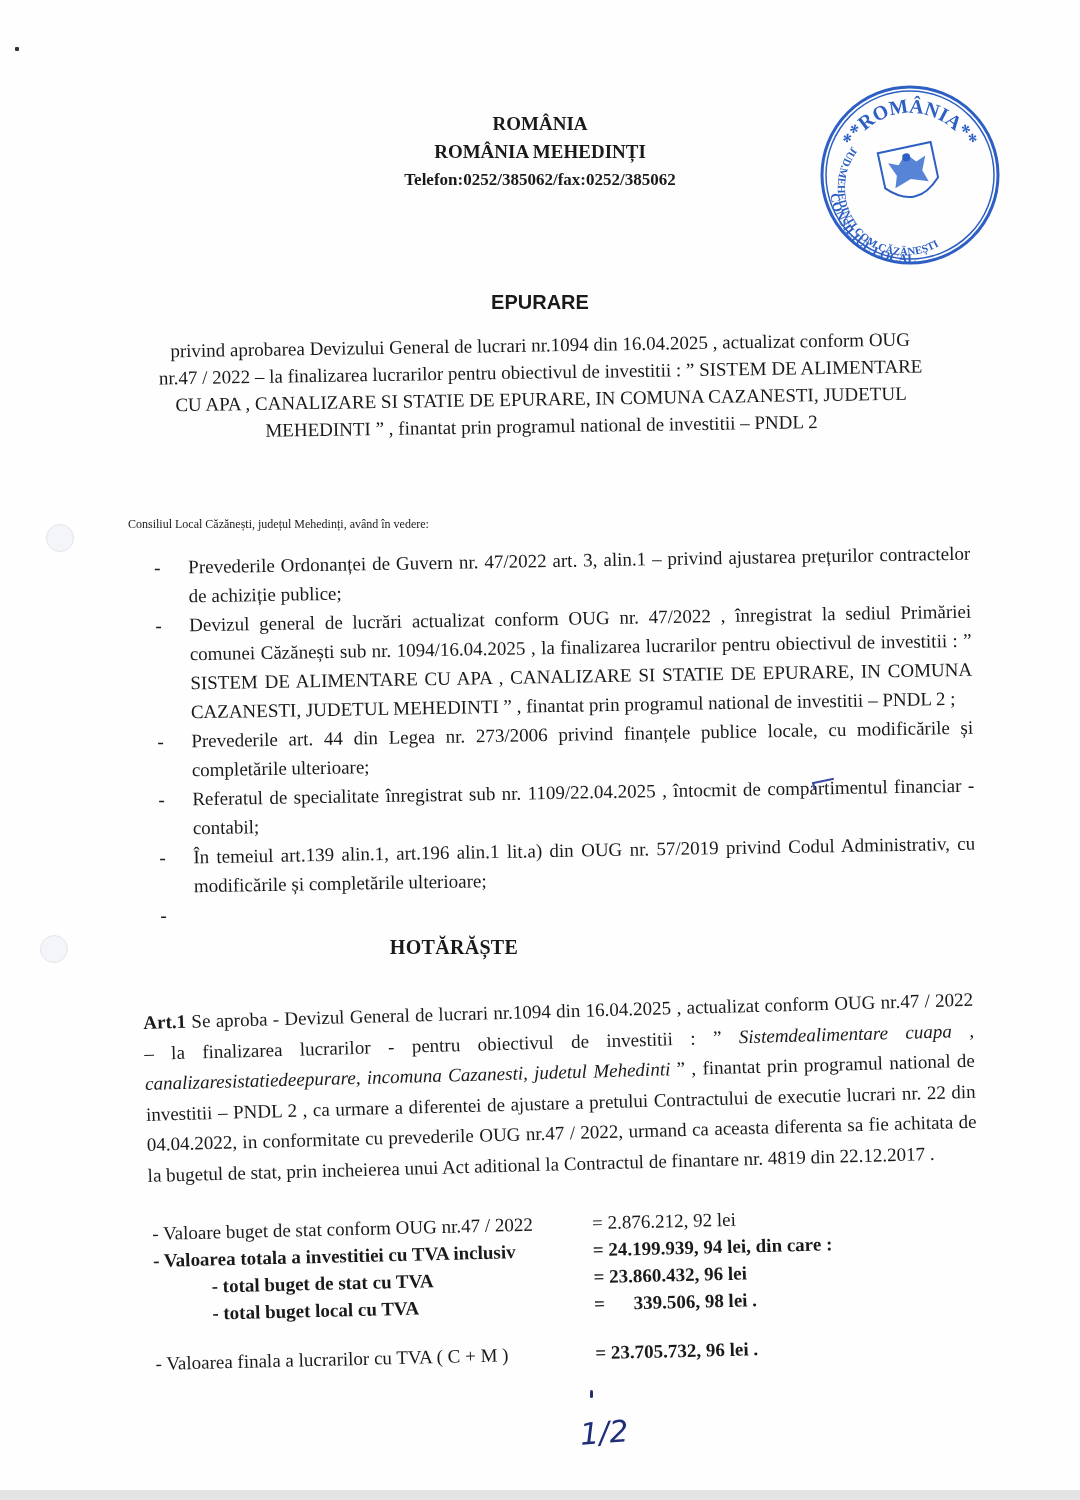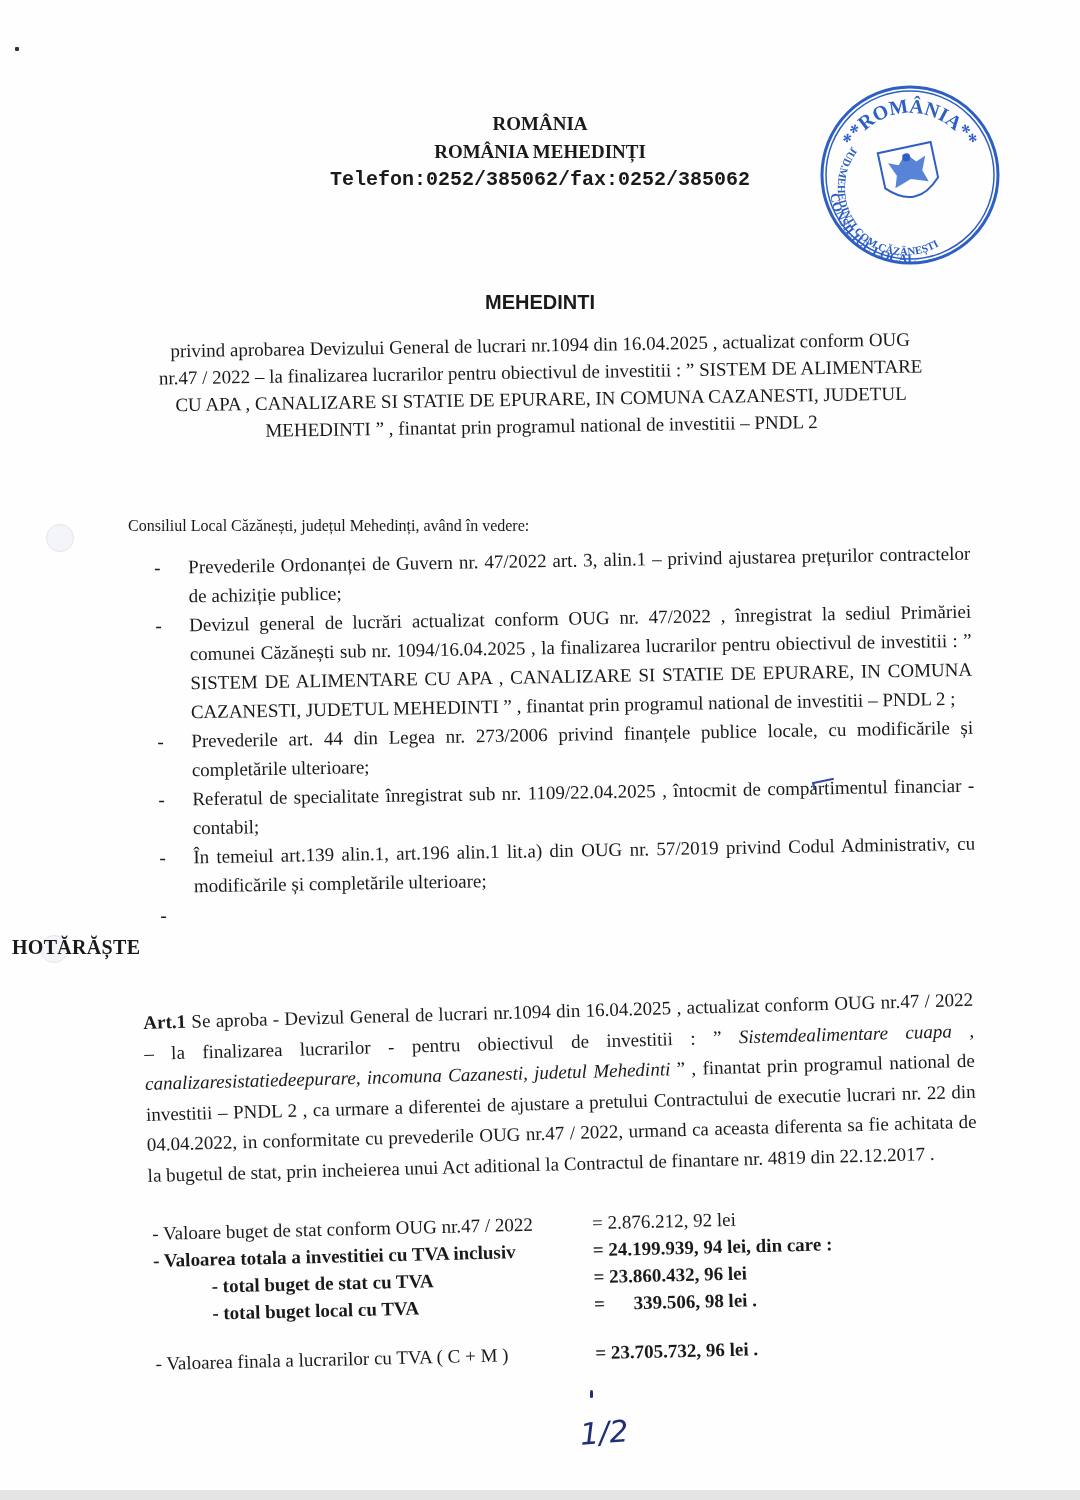--- a/index.html
+++ b/index.html
@@ -19,39 +19,39 @@
     background: #e4e4e4;
   }
   .speck { position: absolute; left: 15px; top: 47px; width: 4px; height: 4px; background: #333; border-radius: 1px; }
   .punch { position: absolute; width: 26px; height: 26px; border-radius: 50%;
     background: #f3f5f8; border: 1px solid #e3e6ea; }
   .punch.p1 { left: 46px; top: 524px; }
   .punch.p2 { left: 40px; top: 935px; }
 
   .header { position: absolute; left: 330px; top: 110px; width: 420px; text-align: center; font-weight: bold; }
   .header .l { font-size: 19px; line-height: 28px; white-space: nowrap; }
-  .header .l.small { font-size: 20px; font-family: Liberation Mono, monospace; }
+  .header .l.small { font-size: 17px; }
 
   .stamp { position: absolute; left: 815px; top: 83px; width: 190px; height: 185px; }
 
   .title { position: absolute; left: 0; width: 1080px; top: 291px; text-align: center;
     font-family: "Liberation Sans", "DejaVu Sans", sans-serif; font-weight: bold; font-size: 20px; }
 
   .subject { position: absolute; left: 125px; top: 338px; width: 830px; text-align: center;
     font-size: 19px; line-height: 27px; transform: rotate(-0.9deg); transform-origin: left top; }
 
-  .intro { position: absolute; left: 128px; top: 517px; font-size: 16px; }
+  .intro { position: absolute; left: 128px; top: 517px; font-size: 12px; }
 
   .considerations { position: absolute; left: 150px; top: 553px; width: 820px;
     font-size: 19px; line-height: 29px; transform: rotate(-1deg); transform-origin: left top; }
   .consid-item { position: relative; padding-left: 38px; text-align: justify; }
   .consid-item .dash { position: absolute; left: 4px; top: 0; }
   .consid-item.empty { height: 29px; }
 
-  .section-title { position: absolute; left: 0; width: 896px; top: 936px; 
+  .section-title { position: absolute; left: 0; width: 896px; top: 936px; text-align: center;
     font-weight: bold; font-size: 20px; letter-spacing: 0.3px; padding-left: 12px; box-sizing: border-box; }
 
   .article { position: absolute; left: 143px; top: 1008px; width: 830px;
     font-size: 19px; line-height: 30.5px; text-align: justify; transform: rotate(-1.6deg); transform-origin: left top; }
   .article b { font-weight: bold; }
   .article i { font-style: italic; }
 
   .values { position: absolute; left: 152px; top: 1220px; width: 720px;
     font-size: 19px; line-height: 27px; transform: rotate(-1.4deg); transform-origin: left top; }
   .vrow { position: relative; height: 27px; }
@@ -98,21 +98,21 @@
     <text fill="#2d5fc4" font-family="Liberation Serif, serif" font-size="13" font-weight="bold">
       <textPath href="#arcBottom" startOffset="15%">CONSILIUL LOCAL</textPath>
     </text>
     <g transform="rotate(-12 95 92)">
       <path d="M 68 64 L 122 64 L 122 100 Q 95 128 68 100 Z" fill="none" stroke="#2d5fc4" stroke-width="2"></path>
       <path d="M 95 70 L 86 80 L 76 76 L 82 90 L 78 102 L 95 96 L 112 102 L 108 90 L 114 76 L 104 80 Z" fill="#3b6fd0" opacity="0.85"></path>
       <circle cx="95" cy="74" r="4" fill="#2d5fc4"></circle>
     </g>
   </svg>
 
-  <div class="title">MEHEDINTI</div>
+  <div class="title">EPURARE</div>
 
   <div class="subject">
     <div>privind aprobarea Devizului General de lucrari  nr.1094 din 16.04.2025 , actualizat conform OUG</div>
     <div>nr.47 / 2022 – la finalizarea lucrarilor pentru obiectivul de investitii : ” SISTEM DE ALIMENTARE</div>
     <div>CU APA , CANALIZARE SI STATIE DE EPURARE, IN COMUNA CAZANESTI, JUDETUL</div>
     <div>MEHEDINTI ” , finantat prin programul national de investitii – PNDL 2</div>
   </div>
 
   <div class="intro">Consiliul Local Căzănești, județul Mehedinți, având în vedere:</div>
 

